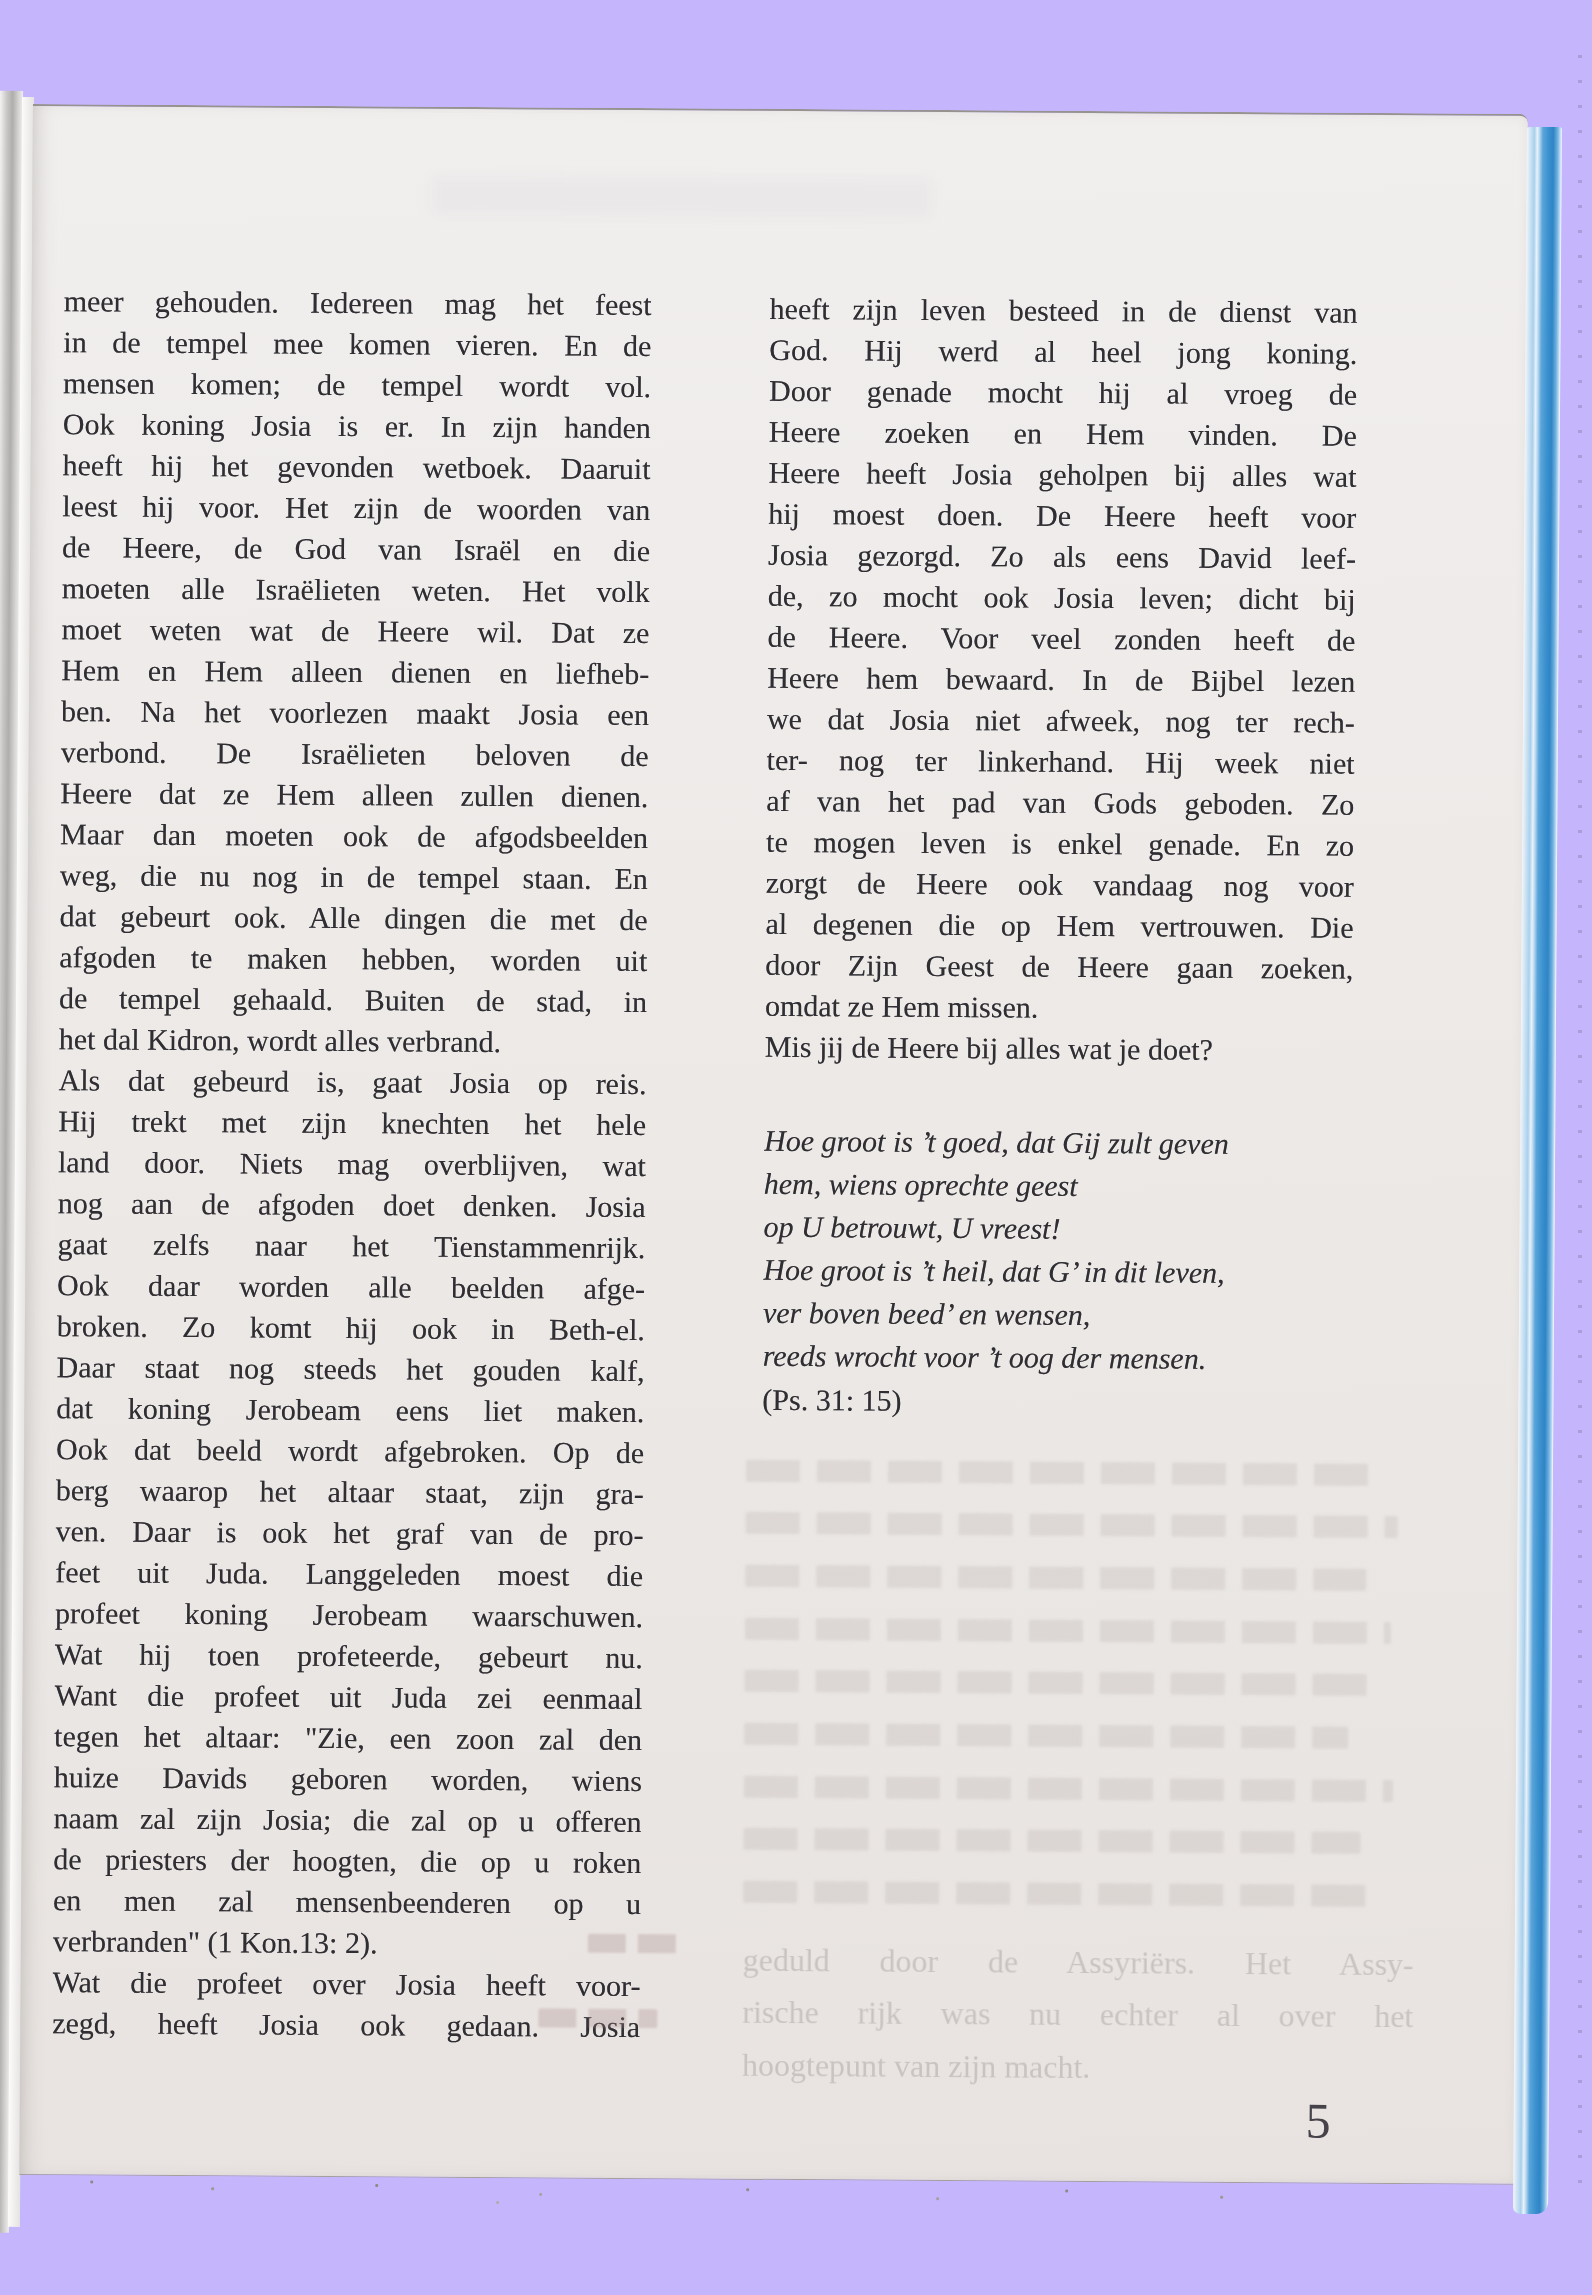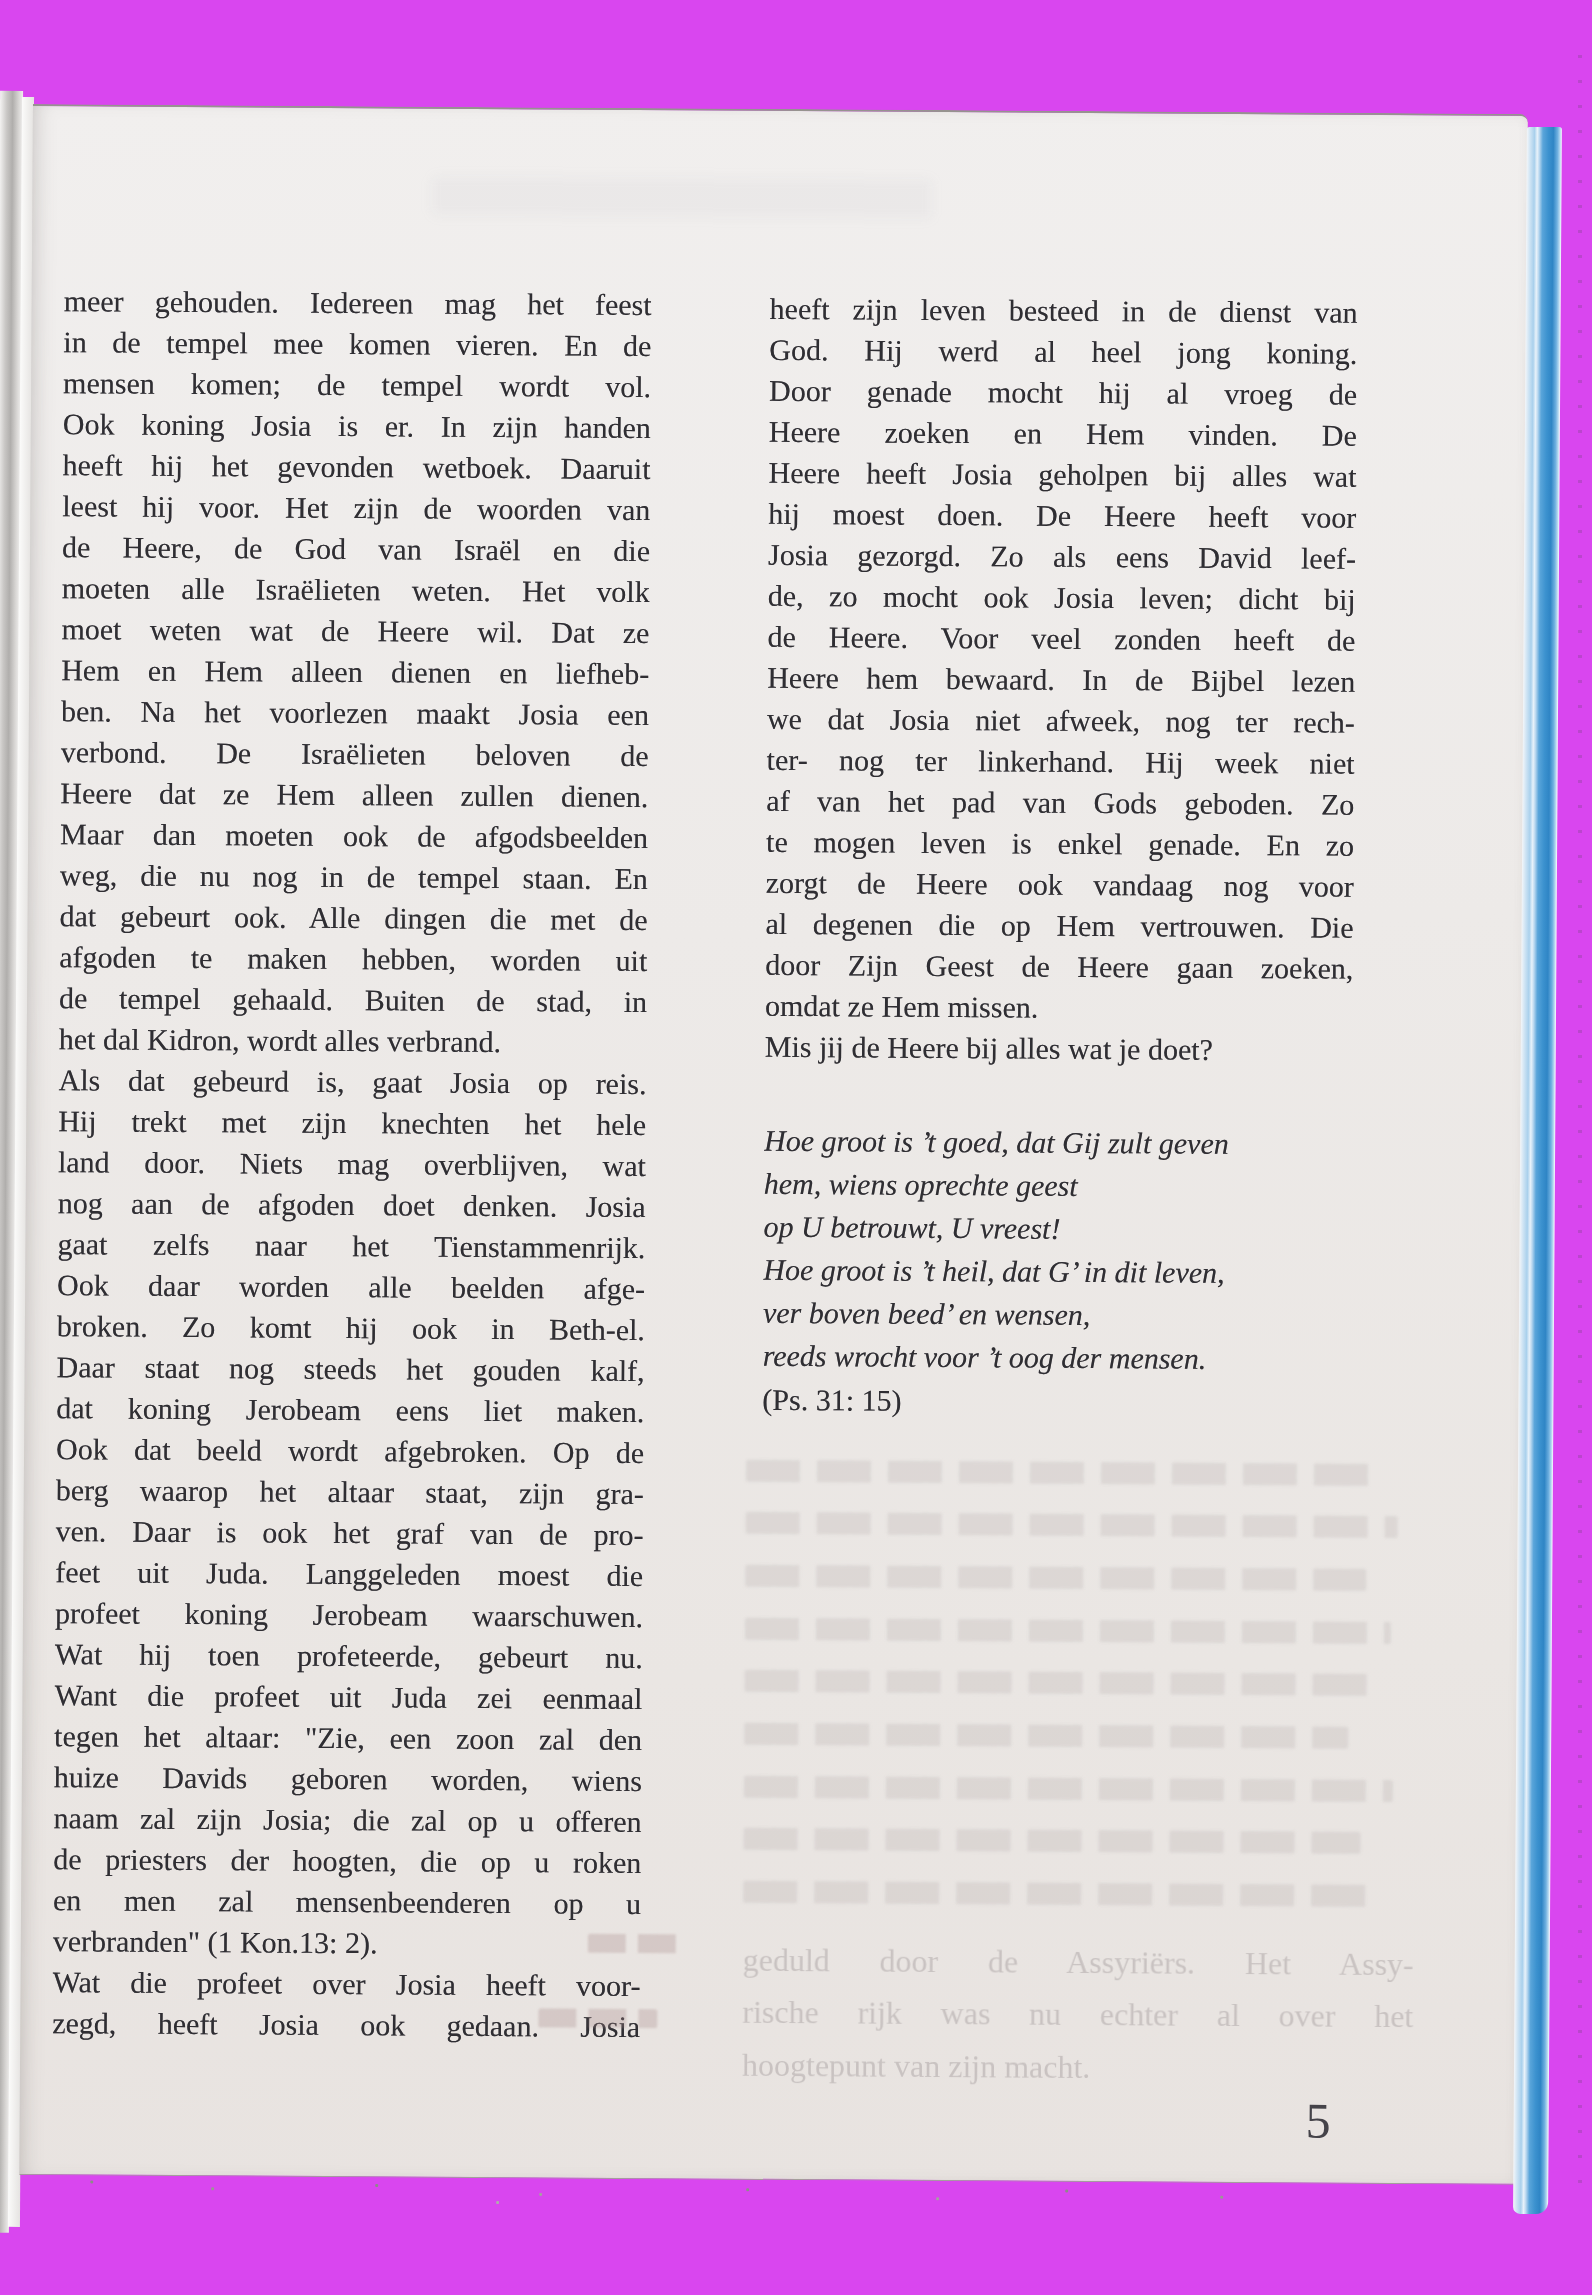--- a/index.html
+++ b/index.html
@@ -1,19 +1,19 @@
 <!DOCTYPE html>
 <html lang="nl" style="font-size:14px"><head>
 <meta charset="utf-8">
 <title>Scanned book page</title>
 <style>
   html, body { margin: 0; padding: 0; background: #ffffff; }
   .canvas {
     position: relative; width: 1592px; height: 2295px;
-    background: #d946ef; overflow: hidden;
+    background: #c4b5fd; overflow: hidden;
     font-family: "Liberation Serif", "DejaVu Serif", serif;
   }
   .book { position: absolute; left: 0; top: 0; width: 1592px; height: 2295px;
           transform: rotate(0.38deg); transform-origin: 35px 105px; }
 
   
   .spine-dark { position: absolute; left: 0; top: 91px; width: 23px; height: 2142px;
     background: linear-gradient(90deg, #f4f3f2 0%, #c9c7c5 30%, #b0aeac 55%, #d8d6d4 82%, #efeeed 100%); }
   .spine-highlight { position: absolute; left: 22.4px; top: 97px; width: 11.2px; height: 2130px;
     background: linear-gradient(90deg, #fbfbfa 0%, #e5e3e1 100%); }

